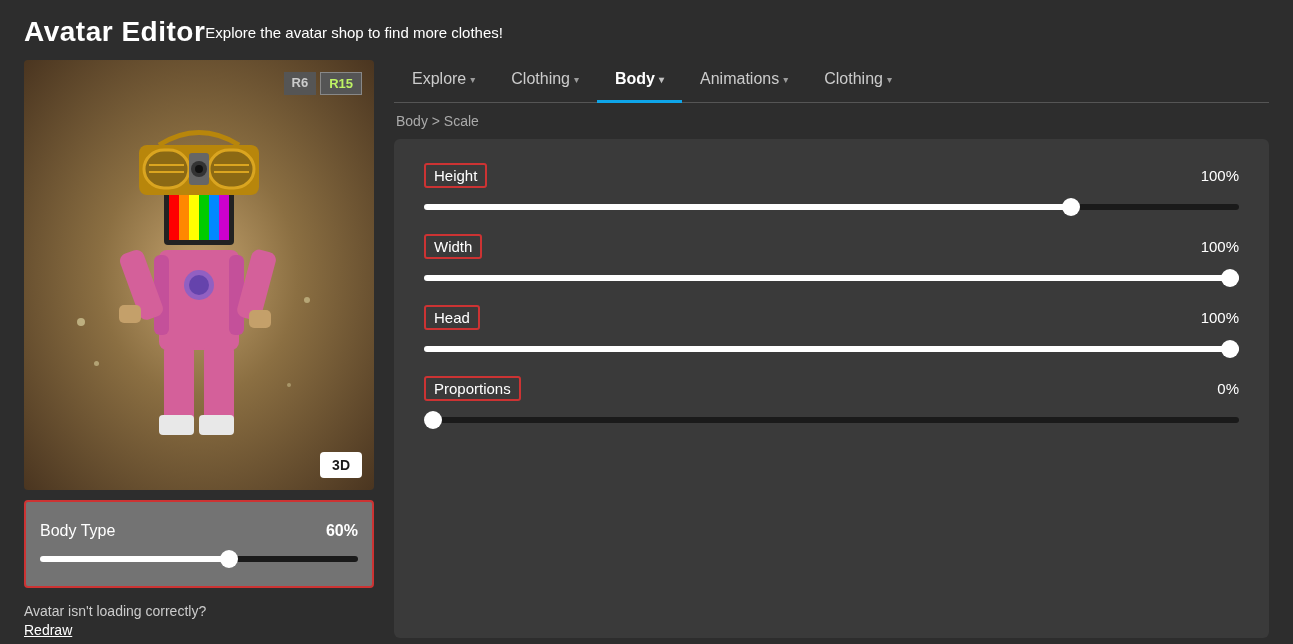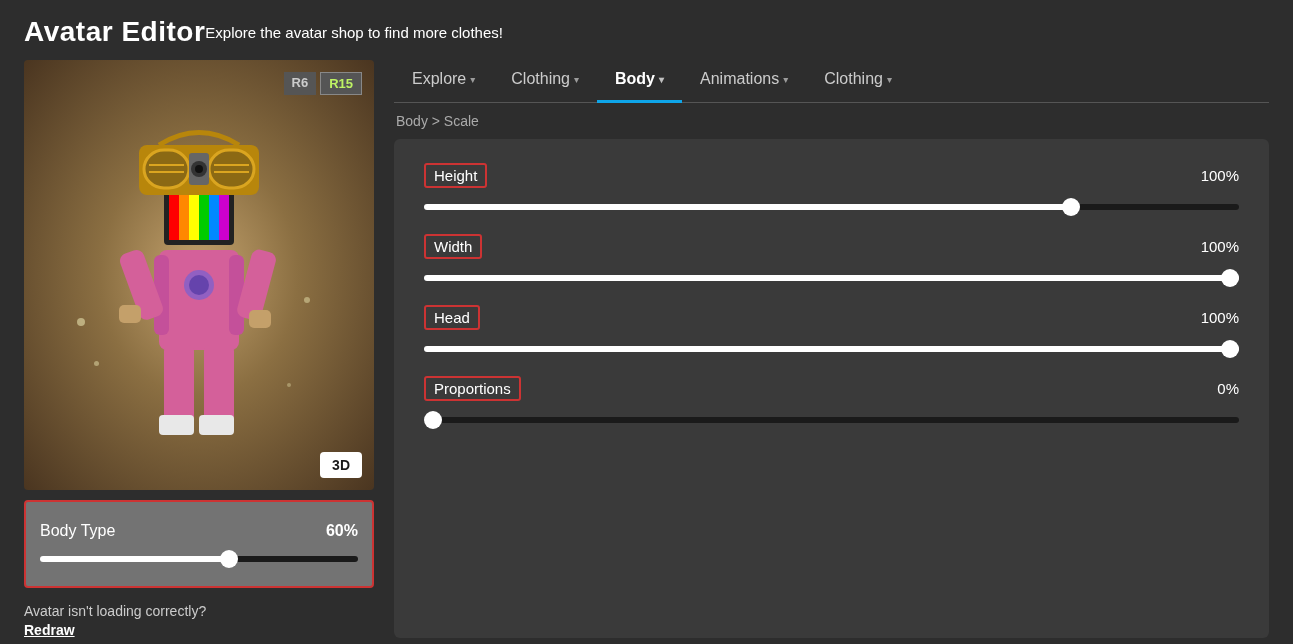--- a/index.html
+++ b/index.html
@@ -128,21 +128,21 @@
 
     
     .avatar-issue {
       margin-top: 16px;
       font-size: 14px;
       color: #cccccc;
     }
     .redraw-link {
       display: block;
       font-size: 14px;
-      font-weight: 700;
+      font-weight: 400;
       color: #ffffff;
       text-decoration: underline;
       cursor: pointer;
       margin-top: 2px;
     }
 
     
     .right-panel {
       flex: 1;
       display: flex;

